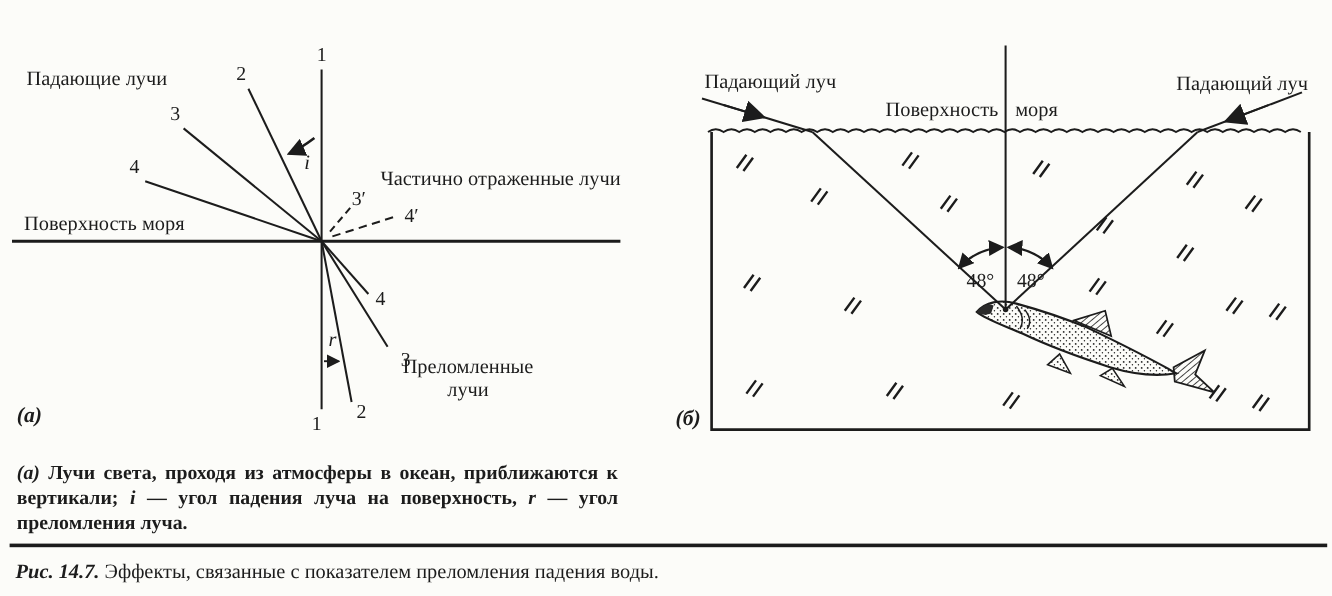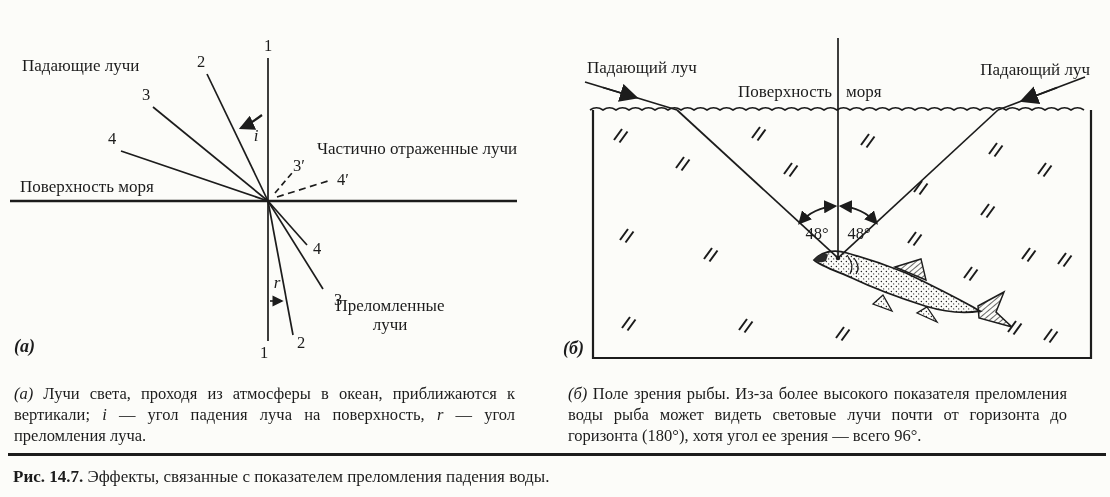--- a/index.html
+++ b/index.html
@@ -13,21 +13,21 @@
   #panel-b{left:555px;}
   svg text{font-family:"Liberation Serif",serif;font-size:17px;fill:#1c1c1c;}
   svg text.num{font-size:16.5px;}
   svg text.it{font-style:italic;}
   svg text.panel-letter{font-size:18px;font-style:italic;font-weight:600;}
   .cap{position:absolute;margin:0;font-size:16.5px;line-height:21px;text-align:justify;}
   .cap i{font-style:italic;}
   .cap .plabel{font-style:italic;}
   .rule{position:absolute;left:8px;top:453px;width:1098px;height:2.5px;background:#1c1c1c;}
   .figcap{position:absolute;left:13px;top:467px;margin:0;font-size:17px;width:1085px;}
-  .figcap .fignum{font-weight:bold;}
+  .figcap .fignum{font-weight:bold;font-style:italic;}
 </style>
 </head>
 <body>
 
 <div class="page">
 
   <svg id="panel-a" class="panel" width="555" height="375" viewBox="0 0 555 375">
     <defs>
       <marker id="m-arrow" viewBox="0 0 10 10" refX="8.5" refY="5" markerWidth="7" markerHeight="7" orient="auto-start-reverse">
         <path d="M0,0 L10,5 L0,10 z" fill="#1c1c1c"></path>
@@ -159,21 +159,20 @@
 
     <text x="32" y="73">Падающий луч</text>
     <text x="535" y="75" text-anchor="end">Падающий луч</text>
     <text x="277" y="97" text-anchor="end">Поверхность</text>
     <text x="291" y="97">моря</text>
     <text class="num" x="262" y="239" text-anchor="middle">48°</text>
     <text class="num" x="304" y="239" text-anchor="middle">48°</text>
     <text class="panel-letter" x="8" y="354">(б)</text>
   </svg>
 
-  <p class="cap" style="left:14px;top:383px;width:501px;"><span class="plabel">(а)</span><span> Лучи света, проходя из атмосферы в океан, приближаются к вертикали; </span><i>i</i><span> — угол падения луча на поверхность, </span><i>r</i><span> — угол преломления луча.</span></p>
+  <p class="cap" style="left:14px;top:383px;width:501px;font-weight:bold;"><span class="plabel">(а)</span><span> Лучи света, проходя из атмосферы в океан, приближаются к вертикали; </span><i>i</i><span> — угол падения луча на поверхность, </span><i>r</i><span> — угол преломления луча.</span></p>
 
-  <p class="cap" style="left:568px;top:383px;width:499px;"><span class="plabel">(б)</span><span> Поле зрения рыбы. Из-за более высокого показателя преломления воды рыба может видеть световые лучи почти от горизонта до горизонта (180°), хотя угол ее зрения — всего 96°.</span></p>
 
   <div class="rule"></div>
 
   <p class="figcap"><span class="fignum">Рис. 14.7.</span><span> Эффекты, связанные с показателем преломления падения воды.</span></p>
 
 </div>
 
 </body></html>

